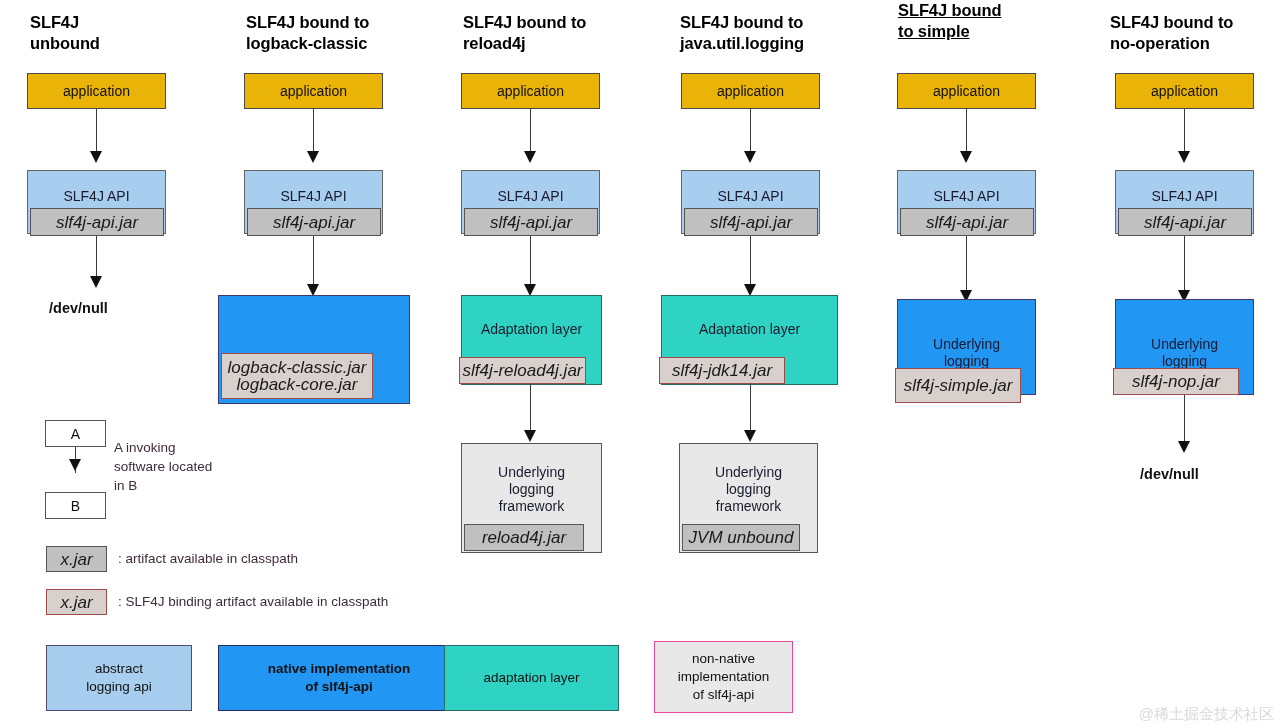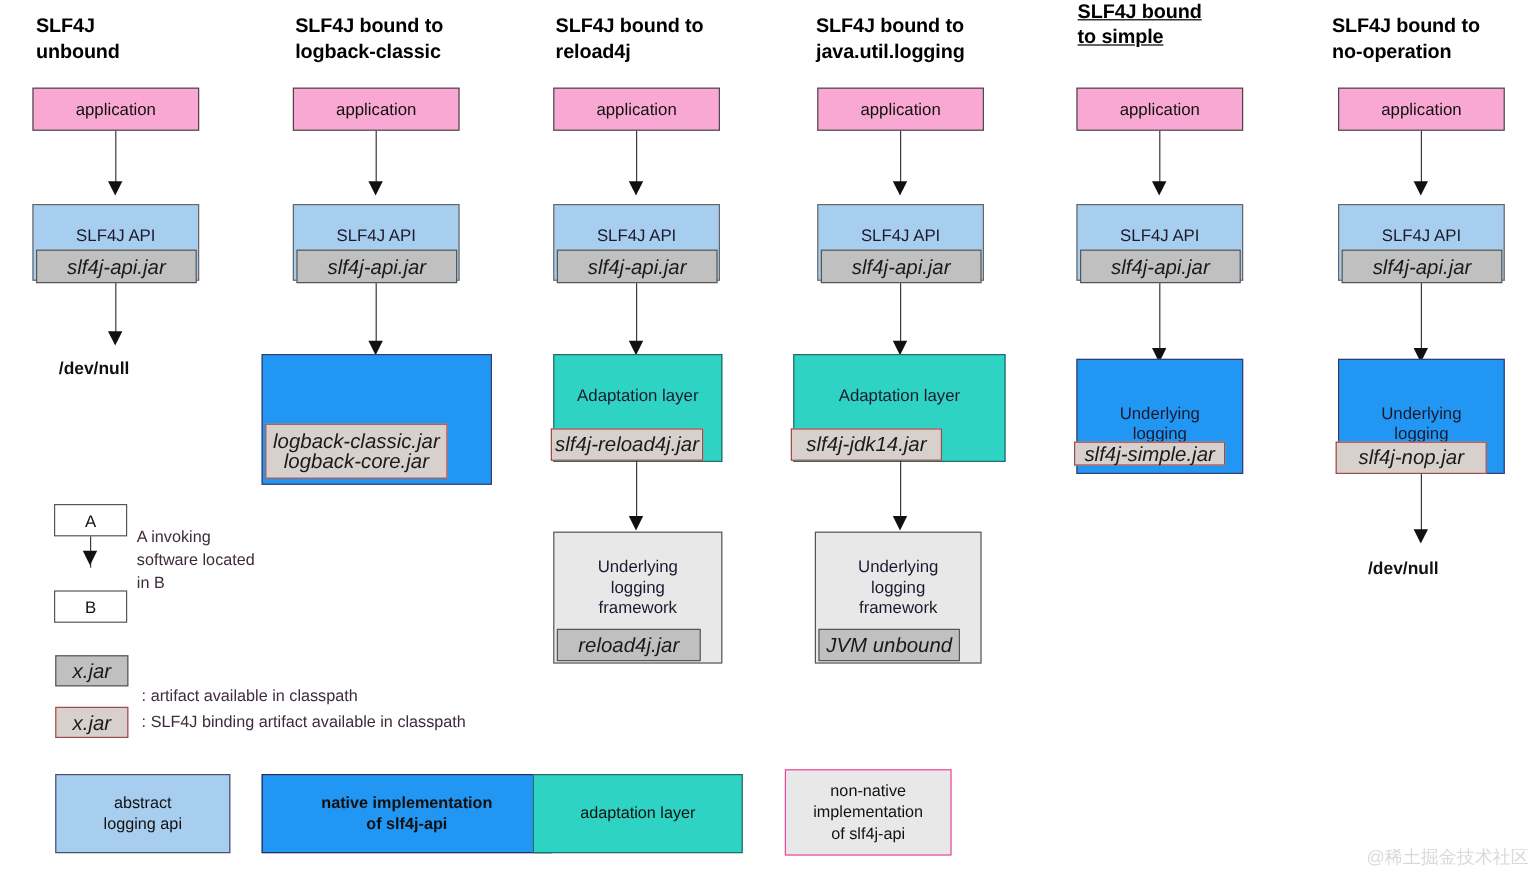--- a/index.html
+++ b/index.html
@@ -43,21 +43,21 @@
     line-height: 17px;
     padding-top: 6px;
     flex: 1 1 auto;
     display: flex;
     align-items: center;
     justify-content: center;
     white-space: pre-line;
   }
 
   .node.application {
-    background: #f9a8d4;
+    background: #eab308;
     border-color: #4a4a4a;
   }
   .node.application .node-label { padding-top: 0; color: #111111; }
 
   .node.api      { background: #a8ceef; border-color: #666666; }
   .node.native   { background: #2196f3; border-color: #3b3b6b; justify-content: flex-end; }
   .node.adapt    { background: #2fd3c4; border-color: #2a6a66; }
   .node.nonnative{ background: #e8e8e8; border-color: #555555; }
 
   
@@ -280,21 +280,21 @@
 <div class="jar plain" style="left:900px; top:208px; width:134px; height:28px;">slf4j-api.jar</div>
 
 <div class="arrow-line" style="left:966px; top:236px; height:56px;"></div>
 <div class="arrow-head" style="left:960px; top:290px;"></div>
 
 <div class="abs node native" style="left:897px; top:299px; width:139px; height:96px;">
   <div class="node-label" style="height:66px;flex:0 0 66px;">Underlying
 logging
 framework</div>
 </div>
-<div class="jar binding" style="left:895px; top:368px; width:126px; height:20px;">slf4j-simple.jar</div>
+<div class="jar binding" style="left:895px; top:368px; width:126px; height:35px;">slf4j-simple.jar</div>
 
 <div class="abs node application" style="left:1115px; top:73px; width:139px; height:36px;">
   <div class="node-label">application</div>
 </div>
 <div class="arrow-line" style="left:1184px; top:109px; height:44px;"></div>
 <div class="arrow-head" style="left:1178px; top:151px;"></div>
 
 <div class="abs node api" style="left:1115px; top:170px; width:139px; height:64px;">
   <div class="node-label" style="height:38px;flex:0 0 38px;">SLF4J API</div>
 </div>
@@ -316,21 +316,21 @@
 
 <div class="legend-box" style="left:45px; top:420px; width:61px; height:27px;">A</div>
 <div class="arrow-line" style="left:75px; top:447px; height:26px;"></div>
 <div class="arrow-head" style="left:69px; top:459px;"></div>
 <div class="legend-box" style="left:45px; top:492px; width:61px; height:27px;">B</div>
 <div class="legend-text" style="left:114px; top:438px; width:150px;">A invoking
 software located
 in B</div>
 
 <div class="jar plain" style="left:46px; top:546px; width:61px; height:26px;">x.jar</div>
-<div class="legend-colon" style="left:118px; top:572px;"><span>:</span> <span>artifact available in classpath</span></div>
+<div class="legend-colon" style="left:118px; top:551px;"><span>:</span> <span>artifact available in classpath</span></div>
 
 <div class="jar binding" style="left:46px; top:589px; width:61px; height:26px;">x.jar</div>
 <div class="legend-colon" style="left:118px; top:594px;"><span>:</span> <span>SLF4J binding artifact available in classpath</span></div>
 
 <div class="swatch abstract" style="left:46px;  top:645px; width:146px; height:66px;">abstract
 logging api</div>
 <div class="swatch native" style="left:218px; top:645px; width:242px; height:66px;">native implementation
 of slf4j-api</div>
 <div class="swatch adapt" style="left:444px; top:645px; width:175px; height:66px;">adaptation layer</div>
 <div class="swatch nonnative" style="left:654px; top:641px; width:139px; height:72px;">non-native

